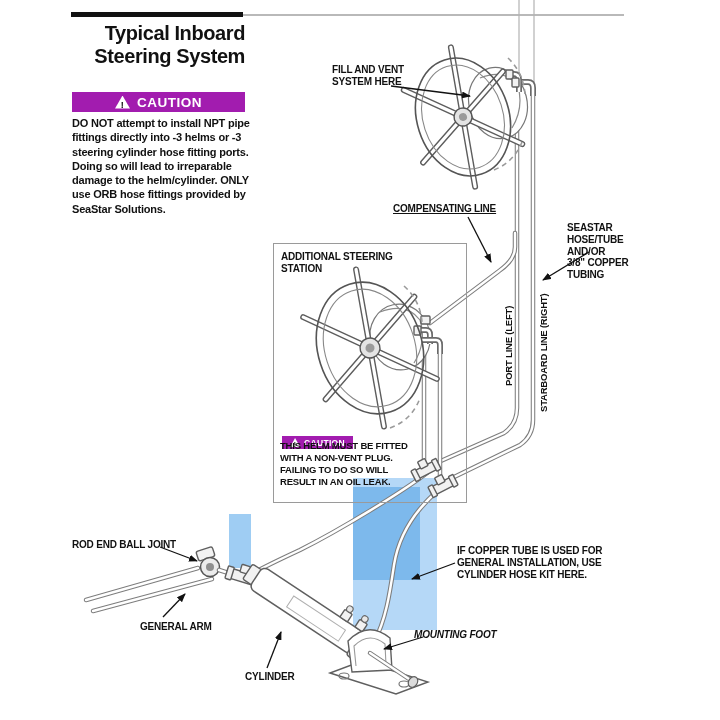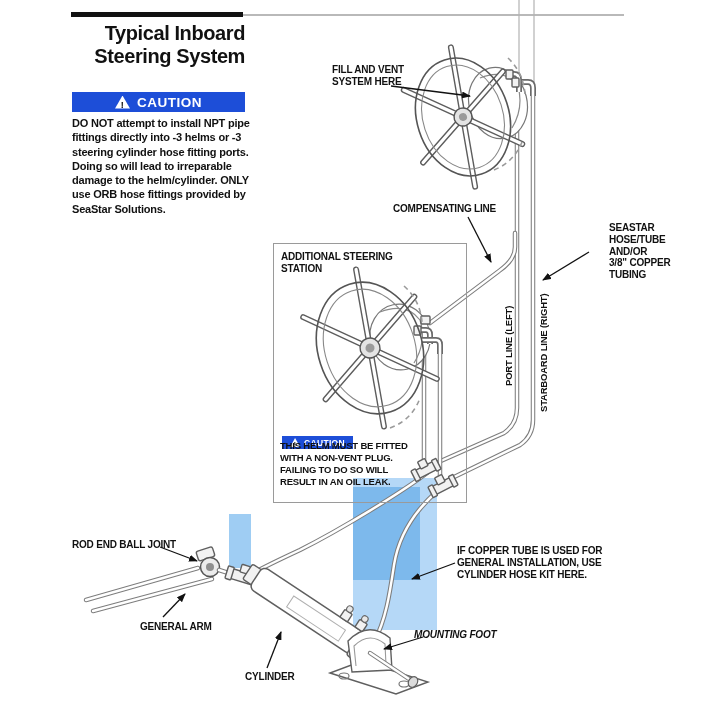--- a/index.html
+++ b/index.html
@@ -17,21 +17,21 @@
     white-space:nowrap;transform-origin:0 0;transform:rotate(-90deg);color:#111;
   }
   .title{
     position:absolute;left:93px;top:22px;width:152px;text-align:right;
     font-weight:bold;font-size:20px;line-height:1.13;letter-spacing:-0.4px;
     white-space:pre-line;
   }
   .rule-black{position:absolute;left:71px;top:12px;width:172px;height:5px;background:#111;}
   .rule-gray{position:absolute;left:243px;top:14px;width:381px;height:2px;background:#b9b9b9;}
   .caution-bar{
-    position:absolute;background:#1d4ed8;color:#fff;display:flex;
+    position:absolute;background:#a21caf;color:#fff;display:flex;
     align-items:center;justify-content:center;font-weight:bold;
   }
   .caution-bar.main{left:72px;top:92px;width:173px;height:20px;font-size:13.5px;letter-spacing:0.5px;}
   .caution-bar.small{left:282px;top:436px;width:71px;height:13px;font-size:8.5px;letter-spacing:0.3px;}
   .caution-body{
     position:absolute;font-weight:bold;font-size:11px;line-height:1.3;
     letter-spacing:-0.2px;white-space:pre-line;
   }
   .caution-body.main{left:72px;top:116px;width:190px;}
   .caution-body.small{left:280px;top:440px;width:170px;font-size:9.5px;line-height:1.26;}
@@ -310,22 +310,22 @@
   <span class="tri sm"></span>
   <span>CAUTION</span>
 </div>
 <div class="caution-body small">THIS HELM MUST BE FITTED
 WITH A NON-VENT PLUG.
 FAILING TO DO SO WILL
 RESULT IN AN OIL LEAK.</div>
 
 <div class="lbl" style="left:332px;top:64px;">FILL AND VENT
 SYSTEM HERE</div>
-<div class="lbl" style="left:393px;top:203px;">COMPENSATING LINE</div>
-<div class="lbl" style="left:609px;top:222px;">SEASTAR
+<div class="lbl" style="left:393px;top:203px;text-decoration:underline;">COMPENSATING LINE</div>
+<div class="lbl" style="left:567px;top:222px;">SEASTAR
 HOSE/TUBE
 AND/OR
 3/8" COPPER
 TUBING</div>
 <div class="vlabel" style="left:503px;top:386px;">PORT LINE (LEFT)</div>
 <div class="vlabel" style="left:538px;top:412px;">STARBOARD LINE (RIGHT)</div>
 <div class="lbl" style="left:457px;top:545px;">IF COPPER TUBE IS USED FOR
 GENERAL INSTALLATION, USE
 CYLINDER HOSE KIT HERE.</div>
 <div class="lbl" style="left:72px;top:539px;">ROD END BALL JOINT</div>

